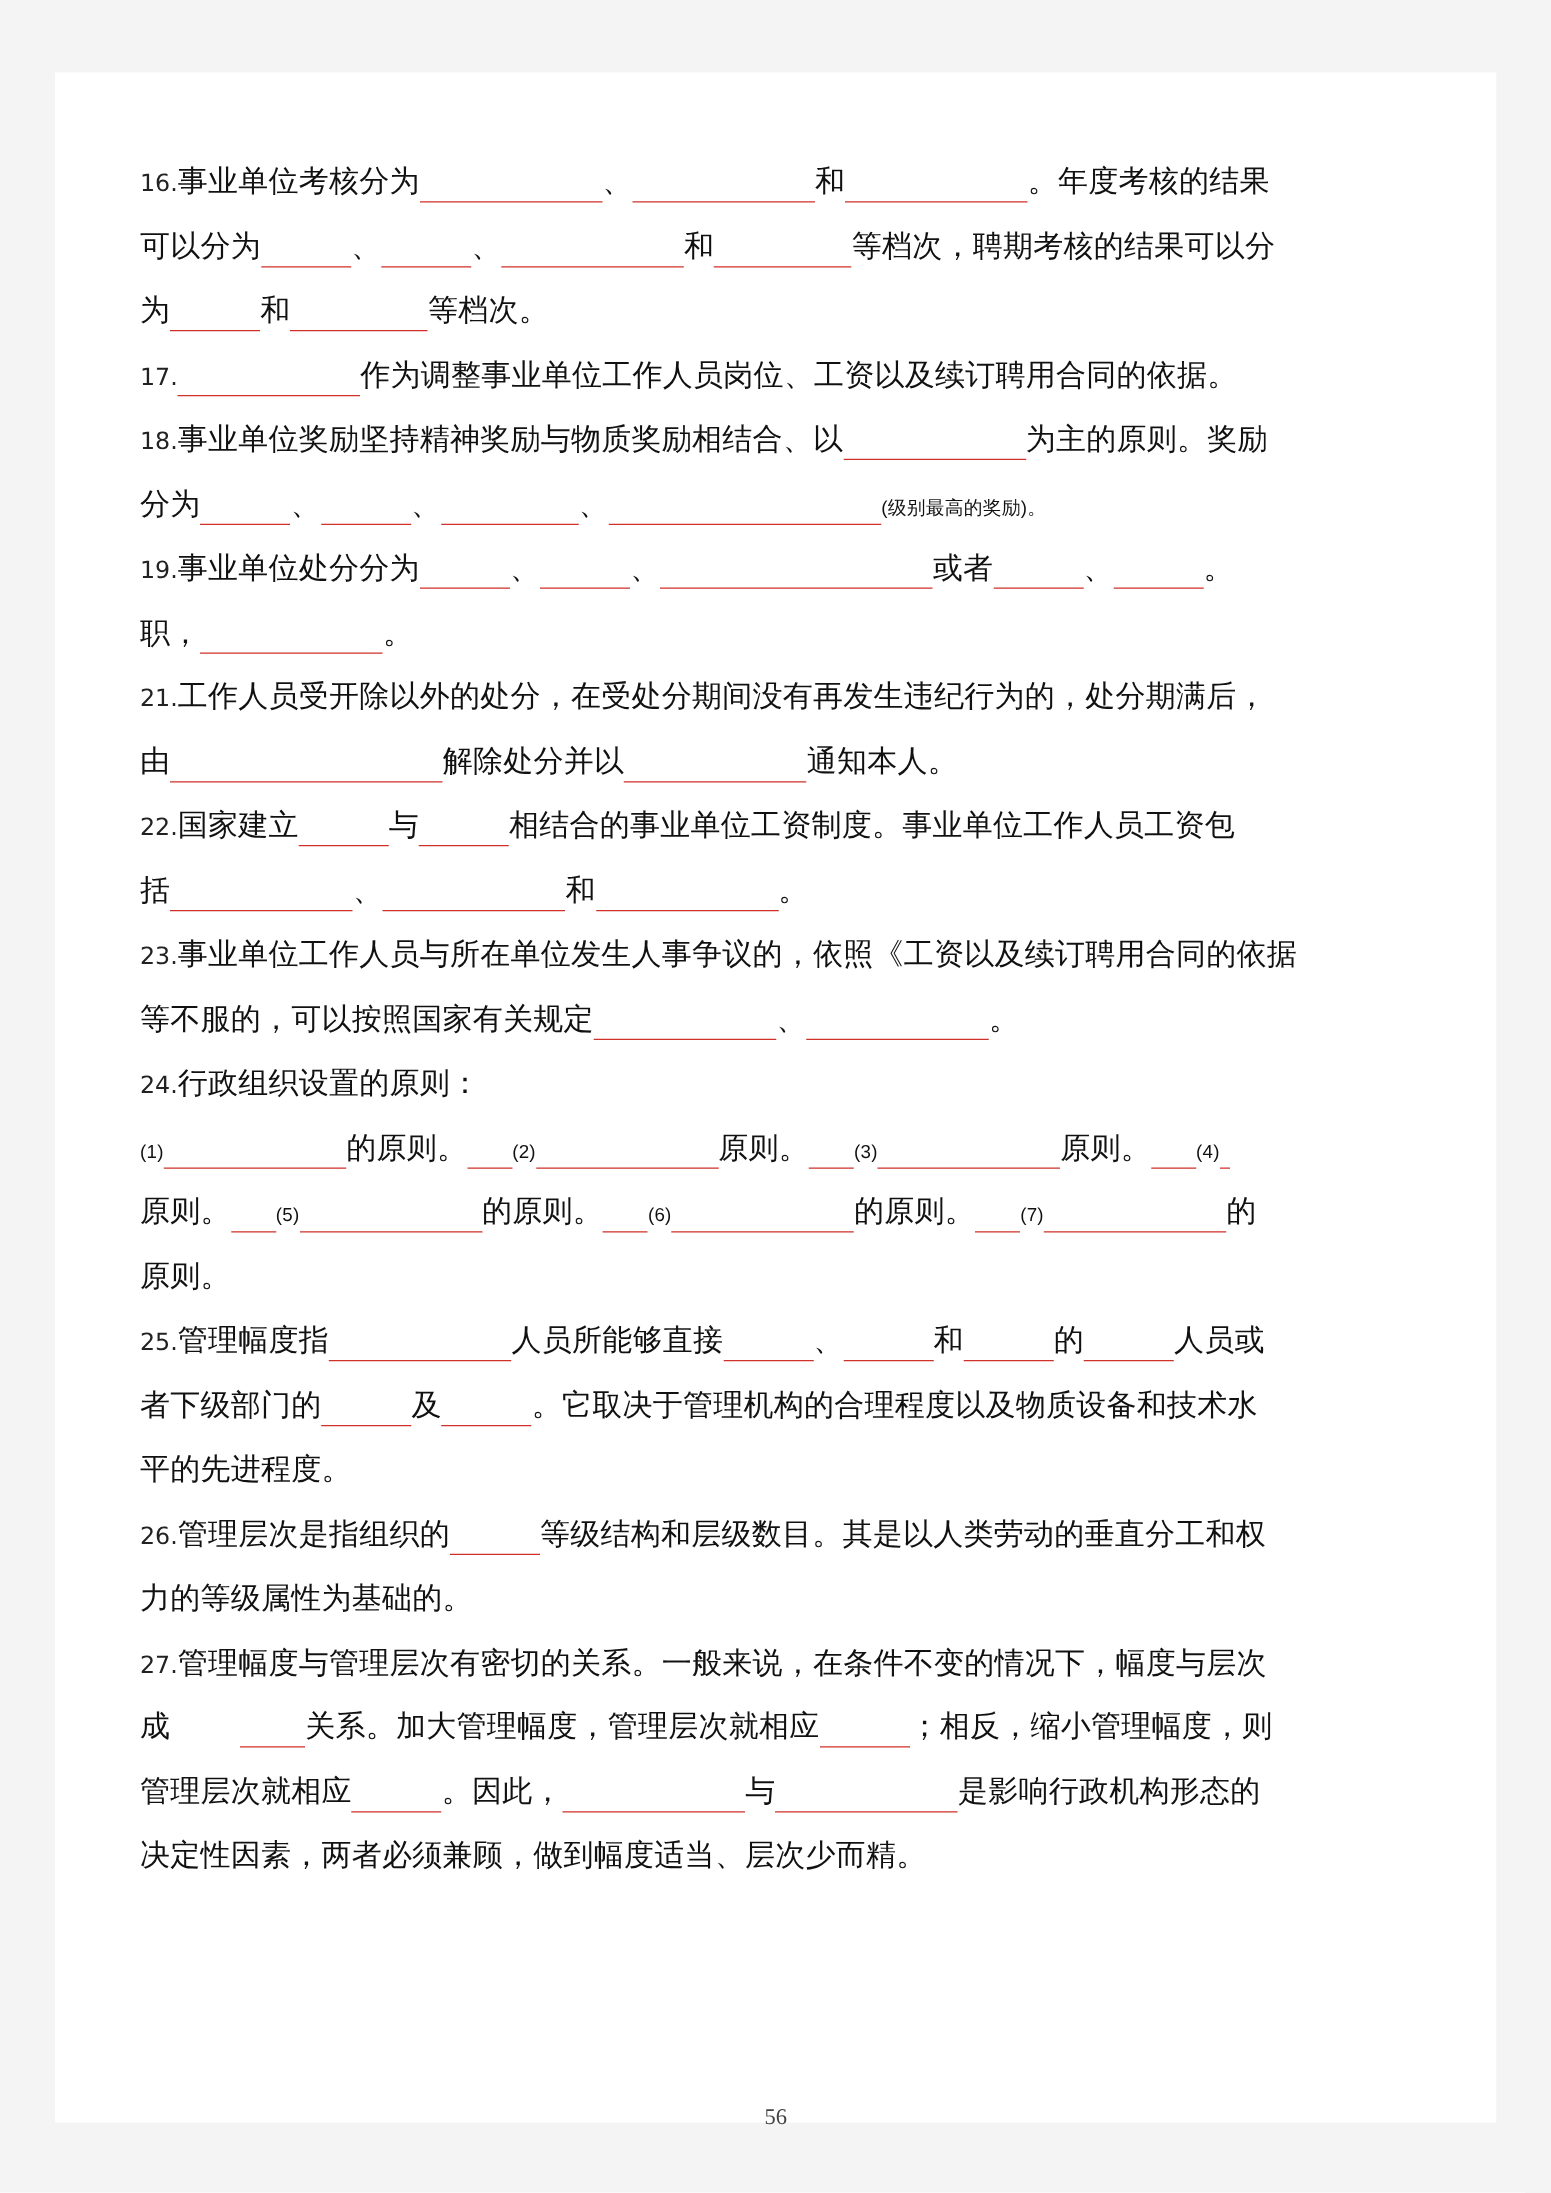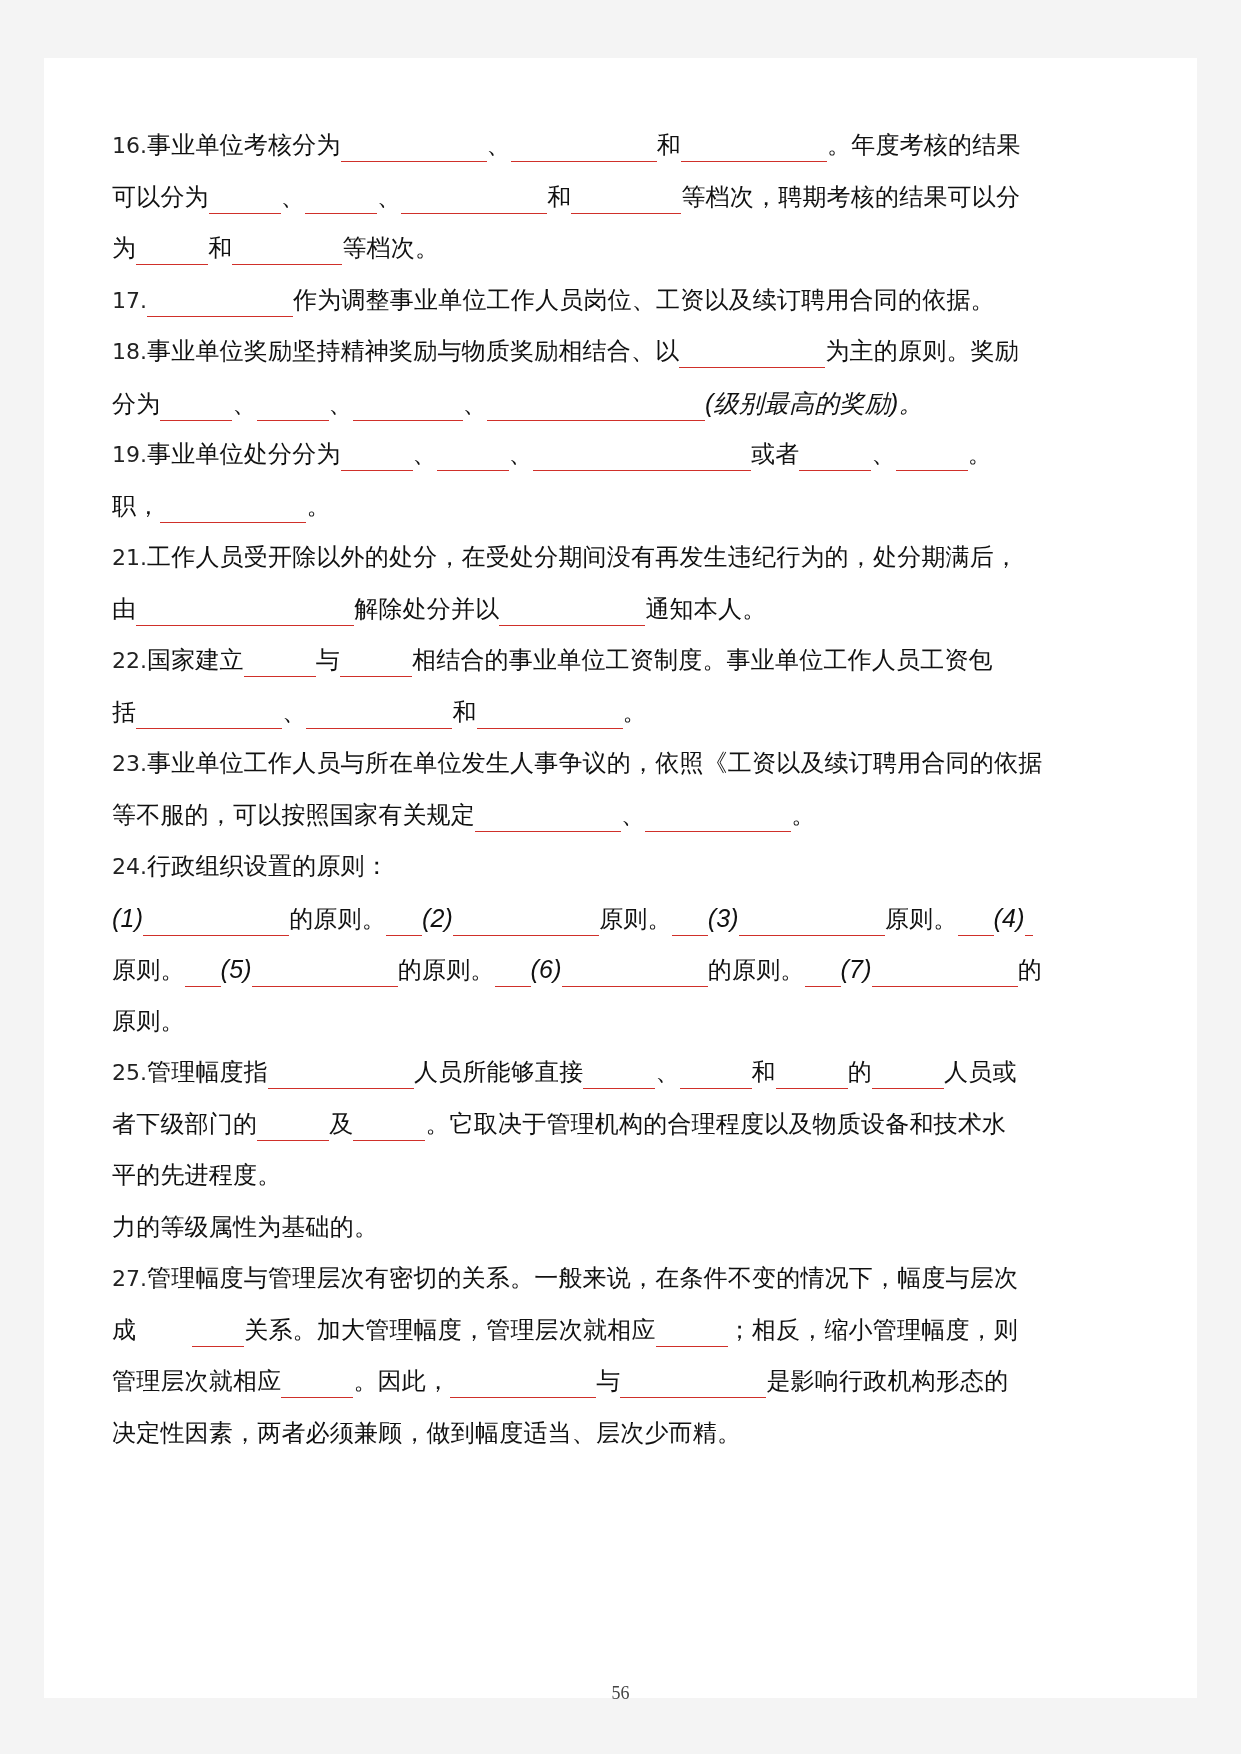--- a/index.html
+++ b/index.html
@@ -12,26 +12,26 @@
     position: absolute; left: 44px; top: 58px; width: 1153px; height: 1640px;
     background: #ffffff;
   }
   .content {
     position: absolute; left: 112px; top: 122px; width: 1010px;
   }
   .line {
     height: 51.5px; line-height: 46px; white-space: nowrap;
     font-size: 24px; color: #111; letter-spacing: 0.2px;
   }
-  .num { font-size: 22px; color: #222; letter-spacing: 0; }
+  .num { font-size: 19px; color: #222; letter-spacing: 0; }
   .blank {
     display: inline-block; height: 30px; vertical-align: -9px;
     border-bottom: 1.6px solid #d0302a;
   }
-  .lat { font-family: "Liberation Sans", sans-serif; font-size: 25px; font-style: italic; }
+  .lat { font-family: "Liberation Sans", sans-serif; font-size: 15px; }
   .pageno {
     position: absolute; left: 0; width: 1241px; top: 1683px; text-align: center;
     font-family: "Liberation Serif", serif; font-size: 18px; color: #444;
   }
 </style>
 </head>
 <body>
 
 <div class="page"></div>
 <div class="content" id="content">
@@ -49,19 +49,20 @@
     <div class="line"><span>括</span><span class="blank" style="width: 146px; border-bottom-color: rgb(208, 48, 42);"></span><span>、</span><span class="blank" style="width: 146px; border-bottom-color: rgb(208, 48, 42);"></span><span>和</span><span class="blank" style="width: 146px; border-bottom-color: rgb(208, 48, 42);"></span><span>。</span></div>
     <div class="line"><span class="num">23.</span><span>事业单位工作人员与所在单位发生人事争议的，依照《工资以及续订聘用合同的依据</span></div>
     <div class="line"><span>等不服的，可以按照国家有关规定</span><span class="blank" style="width: 146px; border-bottom-color: rgb(208, 48, 42);"></span><span>、</span><span class="blank" style="width: 146px; border-bottom-color: rgb(208, 48, 42);"></span><span>。</span></div>
     <div class="line"><span class="num">24.</span><span>行政组织设置的原则：</span></div>
     <div class="line"><span class="lat">(1)</span><span class="blank" style="width: 146px; border-bottom-color: rgb(208, 48, 42);"></span><span>的原则。</span><span class="blank" style="width: 36px; border-bottom-color: rgb(208, 48, 42);"></span><span class="lat">(2)</span><span class="blank" style="width: 146px; border-bottom-color: rgb(208, 48, 42);"></span><span>原则。</span><span class="blank" style="width: 36px; border-bottom-color: rgb(208, 48, 42);"></span><span class="lat">(3)</span><span class="blank" style="width: 146px; border-bottom-color: rgb(208, 48, 42);"></span><span>原则。</span><span class="blank" style="width: 36px; border-bottom-color: rgb(208, 48, 42);"></span><span class="lat">(4)</span><span class="blank" style="width: 8px; border-bottom-color: rgb(208, 48, 42);"></span></div>
     <div class="line"><span>原则。</span><span class="blank" style="width: 36px; border-bottom-color: rgb(208, 48, 42);"></span><span class="lat">(5)</span><span class="blank" style="width: 146px; border-bottom-color: rgb(208, 48, 42);"></span><span>的原则。</span><span class="blank" style="width: 36px; border-bottom-color: rgb(208, 48, 42);"></span><span class="lat">(6)</span><span class="blank" style="width: 146px; border-bottom-color: rgb(208, 48, 42);"></span><span>的原则。</span><span class="blank" style="width: 36px; border-bottom-color: rgb(208, 48, 42);"></span><span class="lat">(7)</span><span class="blank" style="width: 146px; border-bottom-color: rgb(208, 48, 42);"></span><span>的</span></div>
     <div class="line"><span>原则。</span></div>
     <div class="line"><span class="num">25.</span><span>管理幅度指</span><span class="blank" style="width: 146px; border-bottom-color: rgb(208, 48, 42);"></span><span>人员所能够直接</span><span class="blank" style="width: 72px; border-bottom-color: rgb(208, 48, 42);"></span><span>、</span><span class="blank" style="width: 72px; border-bottom-color: rgb(208, 48, 42);"></span><span>和</span><span class="blank" style="width: 72px; border-bottom-color: rgb(208, 48, 42);"></span><span>的</span><span class="blank" style="width: 72px; border-bottom-color: rgb(208, 48, 42);"></span><span>人员或</span></div>
     <div class="line"><span>者下级部门的</span><span class="blank" style="width: 72px; border-bottom-color: rgb(208, 48, 42);"></span><span>及</span><span class="blank" style="width: 72px; border-bottom-color: rgb(208, 48, 42);"></span><span>。它取决于管理机构的合理程度以及物质设备和技术水</span></div>
     <div class="line"><span>平的先进程度。</span></div>
+    <div class="line"><span class="num">26.</span><span>管理层次是指组织的</span><span class="blank" style="width: 72px; border-bottom-color: rgb(208, 48, 42);"></span><span>等级结构和层级数目。其是以人类劳动的垂直分工和权</span></div>
     <div class="line"><span>力的等级属性为基础的。</span></div>
     <div class="line"><span class="num">27.</span><span>管理幅度与管理层次有密切的关系。一般来说，在条件不变的情况下，幅度与层次</span></div>
     <div class="line"><span>成</span><span style="display: inline-block; width: 56px;"></span><span class="blank" style="width: 52px; border-bottom-color: rgb(208, 48, 42);"></span><span>关系。加大管理幅度，管理层次就相应</span><span class="blank" style="width: 72px; border-bottom-color: rgb(208, 48, 42);"></span><span>；相反，缩小管理幅度，则</span></div>
     <div class="line"><span>管理层次就相应</span><span class="blank" style="width: 72px; border-bottom-color: rgb(208, 48, 42);"></span><span>。因此，</span><span class="blank" style="width: 146px; border-bottom-color: rgb(208, 48, 42);"></span><span>与</span><span class="blank" style="width: 146px; border-bottom-color: rgb(208, 48, 42);"></span><span>是影响行政机构形态的</span></div>
     <div class="line"><span>决定性因素，两者必须兼顾，做到幅度适当、层次少而精。</span></div>
   </div>
 <div class="pageno">56</div>
 
 </body></html>

